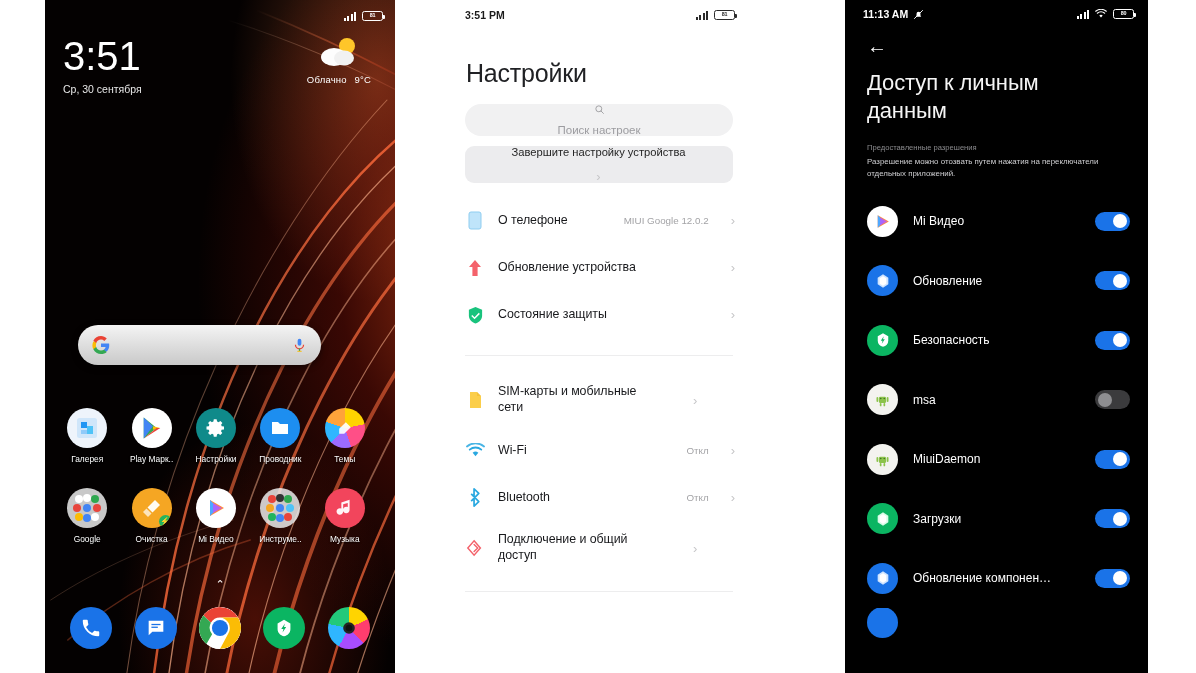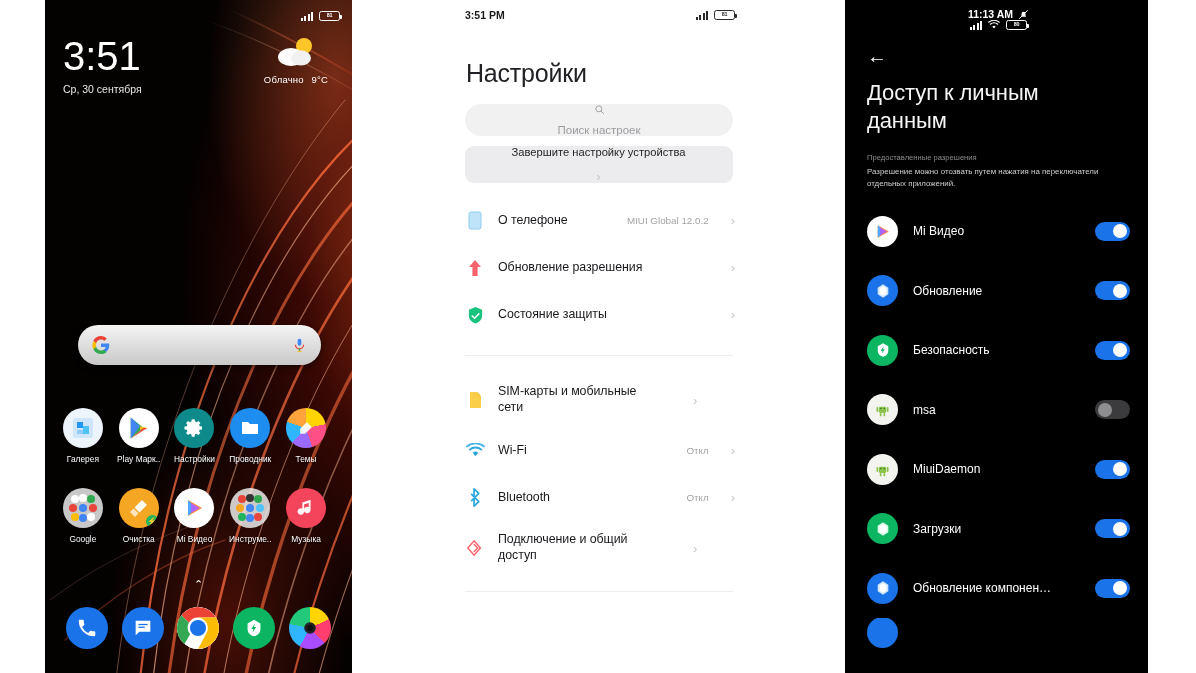--- a/index.html
+++ b/index.html
@@ -6,21 +6,21 @@
   html, body {
     width: 1196px; height: 673px;
     background: #ffffff;
     font-family: "Liberation Sans", sans-serif;
     overflow: hidden;
   }
   .stage { position: relative; width: 1196px; height: 673px; background:#fff; }
 
   
   #panel-home {
-    position: absolute; left: 45px; top: 0; width: 307px; height: 673px;
+    position: absolute; left: 45px; top: 0; width: 350px; height: 673px;
     background: #000; overflow: hidden; padding-left: 40px;
   }
   .wall {
     position:absolute; inset:0;
     background:
       radial-gradient(ellipse 120% 90% at 118% 42%, rgba(255,80,30,.55) 0%, rgba(180,25,10,.30) 28%, rgba(0,0,0,0) 62%),
       radial-gradient(ellipse 70% 55% at 95% 12%, rgba(255,120,60,.40) 0%, rgba(0,0,0,0) 60%),
       radial-gradient(ellipse 60% 45% at 60% 92%, rgba(200,40,15,.35) 0%, rgba(0,0,0,0) 65%),
       #040101;
   }
@@ -85,21 +85,21 @@
   .st-lbl { font-size:12.4px; color:#18191c; font-weight:500; flex:1; line-height:1.28; letter-spacing:-.05px; }
   .st-val { font-size:9.8px; color:#a3a3a6; margin-right:9px; white-space:nowrap; }
   .st-chev { color:#c6c6c8; font-size:13px; line-height:1; }
   .st-sep { height:1px; background:#ededee; margin:9px 16px 9px 16px; }
 
   
   #panel-perms {
     position:absolute; left:845px; top:0; width:303px; height:673px;
     background:#000; overflow:hidden; color:#fff;
   }
-  .pm-status { display:flex; align-items:center; justify-content:space-between; padding:8px 14px 0 18px;flex-direction:column; }
+  .pm-status { display:flex; align-items:center; justify-content:space-between; padding:8px 14px 0 18px; }
   .pm-time { font-size:10.5px; font-weight:bold; color:#fff; display:flex; align-items:center; gap:5px; }
   .pm-back { padding:16px 0 0 22px; font-size:20px; line-height:1; color:#fff; width:40px; }
   .pm-title {
     font-size:22px; font-weight:300; color:#f5f5f5; padding:13px 38px 0 22px;
     line-height:1.26; letter-spacing:-.1px;
   }
   .pm-sub1 { font-size:7.6px; color:#8b8b8e; padding:19px 20px 0 22px; }
   .pm-sub2 { font-size:7.9px; color:#cfcfd2; padding:4px 16px 0 22px; line-height:1.45; }
   .pm-list { margin-top:12px; }
   .pm-row { display:flex; align-items:center; padding:0 18px 0 22px; height:59.5px; gap:15px; }
@@ -397,30 +397,30 @@
     </div>
 
     <div class="st-group" style="margin-top:14px;">
       <div class="st-row">
         <span class="st-ico">
             <svg width="14" height="19" viewBox="0 0 14 19">
               <rect x="1" y="1" width="12" height="17" rx="2" fill="#bfe4fa" stroke="#8fcdf0" stroke-width="1"></rect>
             </svg>
           </span>
         <span class="st-lbl">О телефоне</span>
-        <span class="st-val">MIUI Global 12.0.2</span>
+        <span class="st-val">MIUI Google 12.0.2</span>
         <span class="st-chev">›</span>
       </div>
       <div class="st-row">
         <span class="st-ico">
             <svg width="16" height="18" viewBox="0 0 16 18">
               <path fill="#f4626b" d="M8 1l6 7h-3.4v9H5.4V8H2z"></path>
             </svg>
           </span>
-        <span class="st-lbl">Обновление разрешения</span>
+        <span class="st-lbl">Обновление устройства</span>
         <span class="st-val"></span>
         <span class="st-chev">›</span>
       </div>
       <div class="st-row">
         <span class="st-ico">
             <svg width="17" height="18" viewBox="0 0 18 19">
               <path fill="#19c37d" d="M9 1l7 3v6c0 4.2-3 7.2-7 8.5C5 17.2 2 14.2 2 10V4z"></path>
               <path fill="#fff" d="M5.6 9.4 8 11.8l4.5-4.6 1.1 1.2L8 14.1 4.5 10.6z"></path>
             </svg>
           </span>

